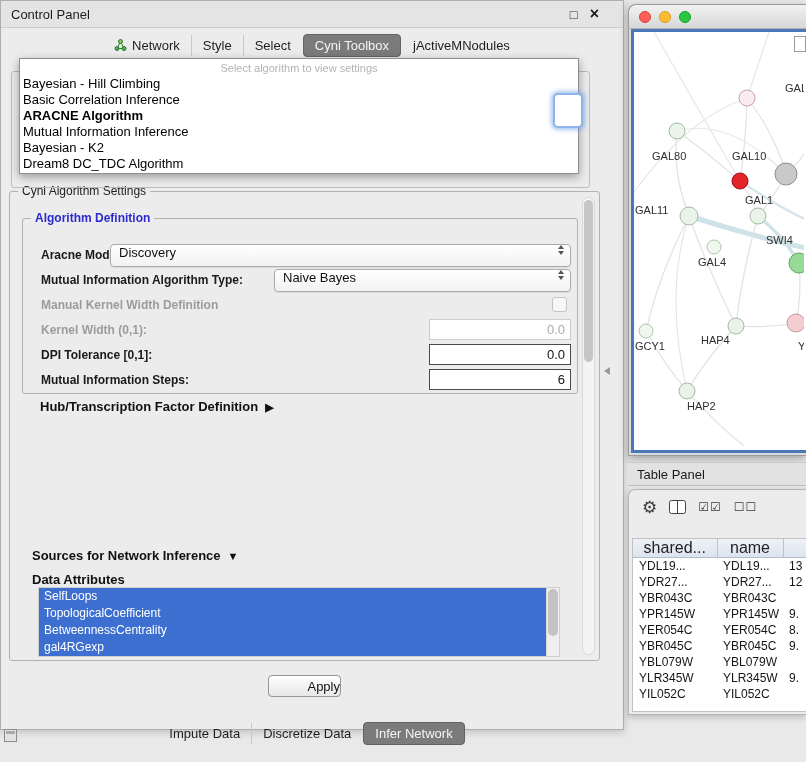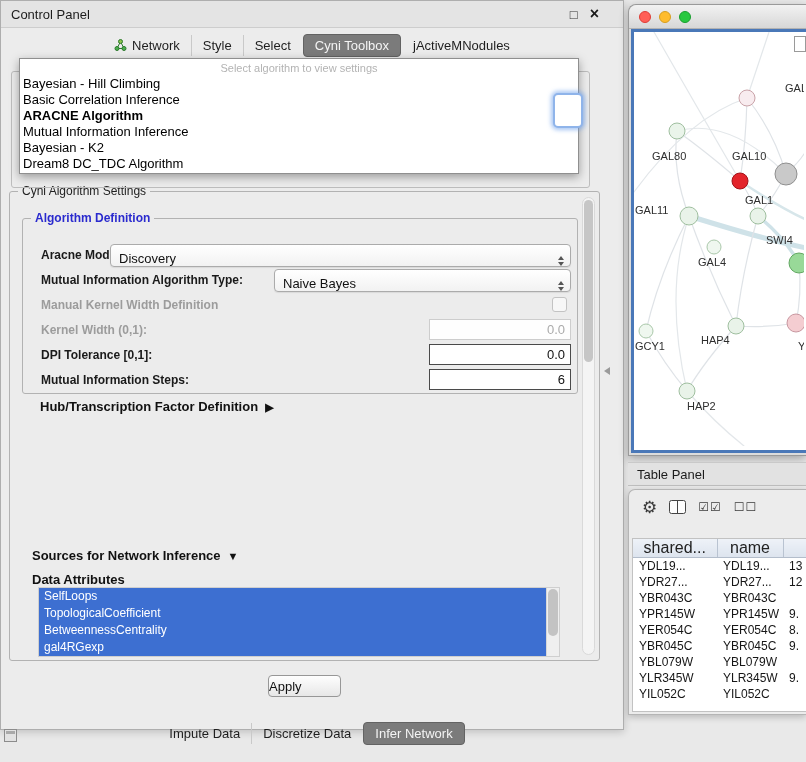--- a/index.html
+++ b/index.html
@@ -32,40 +32,40 @@
   .t-black{color:#222}
   .t-blue{color:#2a2ace;font-weight:bold}
   .t-green{color:#12c412;font-weight:bold}
   .settings-group{left:8px;top:190px;width:591px;height:470px}
 
   .lbl{position:absolute;font-size:12px;font-weight:bold;color:#1a1a1a;line-height:20px;white-space:nowrap}
   .lbl.disabled{color:#9c9c9c}
   .sec-lbl{position:absolute;font-size:13px;font-weight:bold;color:#111;line-height:18px;display:flex;align-items:center;gap:7px;white-space:nowrap}
   .tri{font-size:11px;color:#111;line-height:1}
 
-  .combo{position:absolute;height:23px;background:linear-gradient(#ffffff,#f2f2f2);border:1px solid #ababab;border-radius:4px;display:flex;align-items:flex-end;padding:0 6px 0 8px;box-sizing:border-box;box-shadow:0 1px 1px rgba(0,0,0,.08)}
+  .combo{position:absolute;height:23px;background:linear-gradient(#ffffff,#f2f2f2);border:1px solid #ababab;border-radius:4px;display:flex;align-items:flex-start;padding:0 6px 0 8px;box-sizing:border-box;box-shadow:0 1px 1px rgba(0,0,0,.08)}
   .combo .val{flex:1;font-size:13px;color:#111;overflow:hidden;white-space:nowrap}
   .spin{display:flex;flex-direction:column;gap:2px;margin-left:6px}
   .spin i{display:block;width:0;height:0;border-left:3.5px solid transparent;border-right:3.5px solid transparent}
   .spin .u{border-bottom:4.5px solid #555}
   .spin .d{border-top:4.5px solid #555}
 
   .field{position:absolute;height:21px;background:#fff;border:1px solid #4a4a4a;font-family:"Liberation Sans",sans-serif;font-size:13px;text-align:right;padding:0 5px;box-sizing:border-box;color:#111}
   .field:disabled{border-color:#cdcdcd;color:#ababab;background:#fefefe}
   .checkbox{position:absolute;width:15px;height:15px;background:#f7f7f7;border:1px solid #c3c3c3;border-radius:3px;box-sizing:border-box}
 
   .attr-list{position:absolute;background:#fff;border:1px solid #cfcfcf;box-sizing:border-box;overflow:hidden}
   .attr-item{height:17px;line-height:17px;background:#3d6fd1;color:#fff;font-size:12px;padding-left:5px;margin-right:12px;white-space:nowrap}
   .attr-scroll{position:absolute;right:0;top:0;bottom:0;width:12px;background:#efefef;border-left:1px solid #d7d7d7}
   .attr-thumb{position:absolute;left:1px;right:1px;top:1px;height:47px;background:#c3c3c3;border-radius:5px}
 
   .v-scrollbar{position:absolute;right:4px;top:5px;bottom:5px;width:13px;background:#f4f4f4;border:1px solid #d9d9d9;border-radius:7px;box-sizing:border-box}
   .v-thumb{position:absolute;left:1px;right:1px;top:2px;height:162px;background:#c6c6c6;border-radius:6px}
 
-  .apply-btn{position:absolute;left:267px;top:674px;width:73px;height:22px;border:1px solid #979797;border-radius:4px;background:linear-gradient(#fefefe,#e7e7e7);font-family:"Liberation Sans",sans-serif;font-size:13px;color:#111;text-align:left;box-sizing:border-box;padding:0}
+  .apply-btn{position:absolute;left:267px;top:674px;width:73px;height:22px;border:1px solid #979797;border-radius:4px;background:linear-gradient(#fefefe,#e7e7e7);font-family:"Liberation Sans",sans-serif;font-size:13px;color:#111;text-align:right;box-sizing:border-box;padding:0}
   .bottom-tabbar{position:absolute;left:0;top:705px;width:100%;display:flex;justify-content:center;align-items:center}
 
   .splitter-grip{position:absolute;left:604px;top:367px;width:0;height:0;border-top:4px solid transparent;border-bottom:4px solid transparent;border-right:6px solid #9a9a9a}
   .dock-icon{position:absolute;left:4px;top:729px;width:13px;height:13px;border:1px solid #8c8c8c;background:#e2e2e2;box-sizing:border-box}
   .dock-icon i{display:block;height:3px;background:#a9a9a9;margin:1px}
 
   
   .net-window{position:absolute;left:628px;top:4px;width:178px;height:452px;background:#dcdcdc;border:1px solid #9a9a9a;border-right:none;border-radius:8px 0 0 0;box-shadow:0 3px 10px rgba(0,0,0,.3);box-sizing:border-box}
   .mac-bar{height:24px;background:linear-gradient(#f2f2f2,#d7d7d7);border-radius:8px 0 0 0;border-bottom:1px solid #b2b2b2;display:flex;align-items:center;padding-left:10px;gap:8px;box-sizing:border-box}
   .light{width:12px;height:12px;border-radius:50%;box-sizing:border-box}

